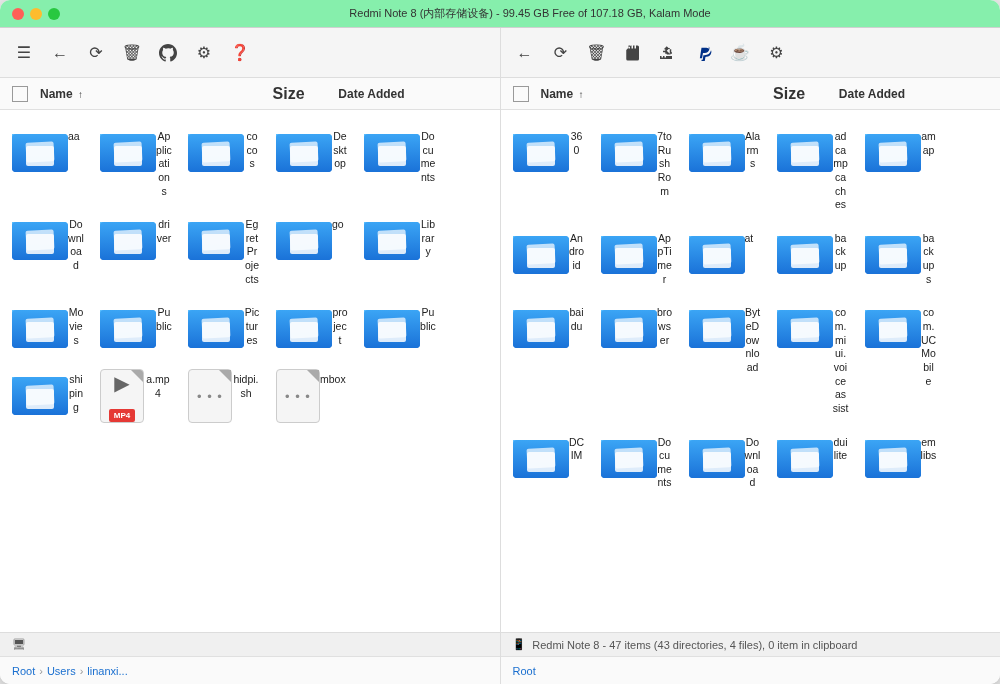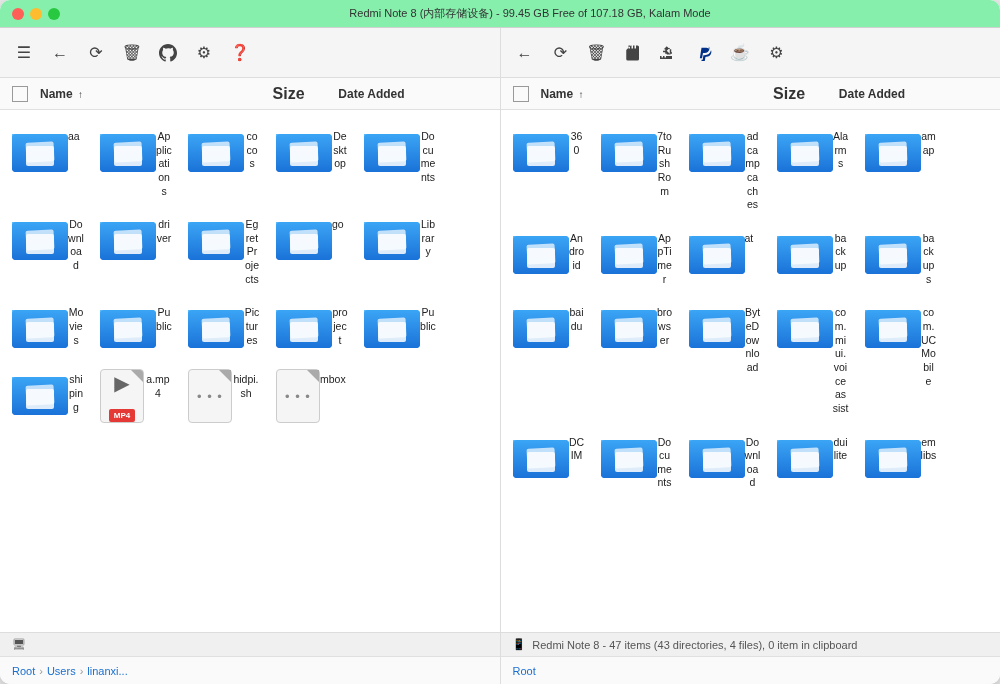--- a/index.html
+++ b/index.html
@@ -725,42 +725,42 @@
       <linearGradient id="fb" x1="0" y1="0" x2="0" y2="1">
         <stop offset="0%" stop-color="#3ba5f5"></stop>
         <stop offset="100%" stop-color="#1a72d8"></stop>
       </linearGradient>
       <linearGradient id="ft" x1="0" y1="0" x2="0" y2="1">
         <stop offset="0%" stop-color="#5cc0ff"></stop>
         <stop offset="100%" stop-color="#3ba5f5"></stop>
       </linearGradient>
     </defs>
   </svg></div>
+    <div class="file-label">Alarms</div>
+  </div>
+          <div class="file-item">
+    <div><svg width="56" height="48" viewBox="0 0 56 48" xmlns="http://www.w3.org/2000/svg">
+    <rect x="0" y="8" width="56" height="38" rx="4" fill="url(#fb)"></rect>
+    <rect x="0" y="8" width="22" height="12" rx="0" fill="url(#ft)"></rect>
+    <path d="M0 14 Q0 8 4 8 L20 8 L24 14 Z" fill="url(#ft)"></path>
+    <rect x="0" y="8" width="56" height="38" rx="4" fill="url(#fb)"></rect>
+    <rect x="14" y="16" width="28" height="20" rx="2" fill="rgba(255,255,255,0.7)" transform="rotate(-3, 28, 26)"></rect>
+    <rect x="14" y="20" width="28" height="20" rx="2" fill="rgba(255,255,255,0.85)"></rect>
+    <defs>
+      <linearGradient id="fb" x1="0" y1="0" x2="0" y2="1">
+        <stop offset="0%" stop-color="#3ba5f5"></stop>
+        <stop offset="100%" stop-color="#1a72d8"></stop>
+      </linearGradient>
+      <linearGradient id="ft" x1="0" y1="0" x2="0" y2="1">
+        <stop offset="0%" stop-color="#5cc0ff"></stop>
+        <stop offset="100%" stop-color="#3ba5f5"></stop>
+      </linearGradient>
+    </defs>
+  </svg></div>
     <div class="file-label">adcampcaches</div>
-  </div>
-          <div class="file-item">
-    <div><svg width="56" height="48" viewBox="0 0 56 48" xmlns="http://www.w3.org/2000/svg">
-    <rect x="0" y="8" width="56" height="38" rx="4" fill="url(#fb)"></rect>
-    <rect x="0" y="8" width="22" height="12" rx="0" fill="url(#ft)"></rect>
-    <path d="M0 14 Q0 8 4 8 L20 8 L24 14 Z" fill="url(#ft)"></path>
-    <rect x="0" y="8" width="56" height="38" rx="4" fill="url(#fb)"></rect>
-    <rect x="14" y="16" width="28" height="20" rx="2" fill="rgba(255,255,255,0.7)" transform="rotate(-3, 28, 26)"></rect>
-    <rect x="14" y="20" width="28" height="20" rx="2" fill="rgba(255,255,255,0.85)"></rect>
-    <defs>
-      <linearGradient id="fb" x1="0" y1="0" x2="0" y2="1">
-        <stop offset="0%" stop-color="#3ba5f5"></stop>
-        <stop offset="100%" stop-color="#1a72d8"></stop>
-      </linearGradient>
-      <linearGradient id="ft" x1="0" y1="0" x2="0" y2="1">
-        <stop offset="0%" stop-color="#5cc0ff"></stop>
-        <stop offset="100%" stop-color="#3ba5f5"></stop>
-      </linearGradient>
-    </defs>
-  </svg></div>
-    <div class="file-label">Alarms</div>
   </div>
           <div class="file-item">
     <div><svg width="56" height="48" viewBox="0 0 56 48" xmlns="http://www.w3.org/2000/svg">
     <rect x="0" y="8" width="56" height="38" rx="4" fill="url(#fb)"></rect>
     <rect x="0" y="8" width="22" height="12" rx="0" fill="url(#ft)"></rect>
     <path d="M0 14 Q0 8 4 8 L20 8 L24 14 Z" fill="url(#ft)"></path>
     <rect x="0" y="8" width="56" height="38" rx="4" fill="url(#fb)"></rect>
     <rect x="14" y="16" width="28" height="20" rx="2" fill="rgba(255,255,255,0.7)" transform="rotate(-3, 28, 26)"></rect>
     <rect x="14" y="20" width="28" height="20" rx="2" fill="rgba(255,255,255,0.85)"></rect>
     <defs>

